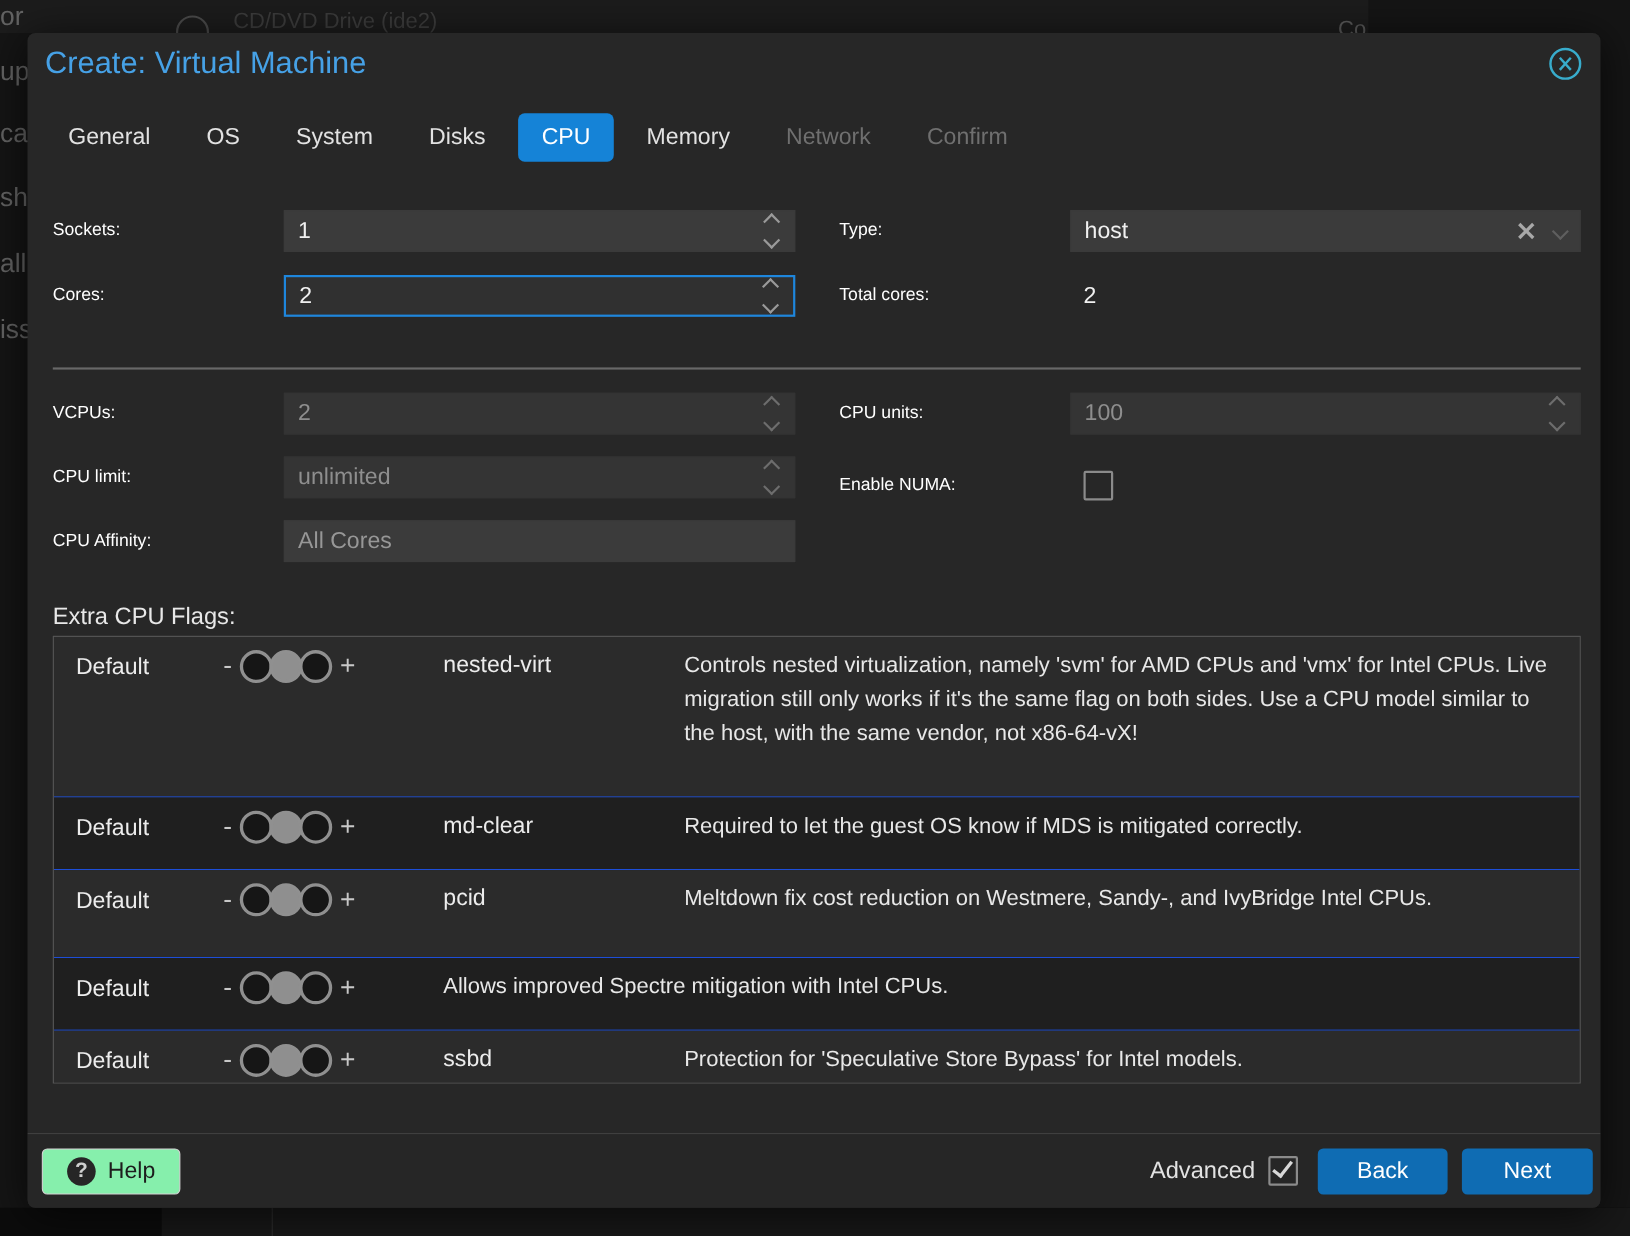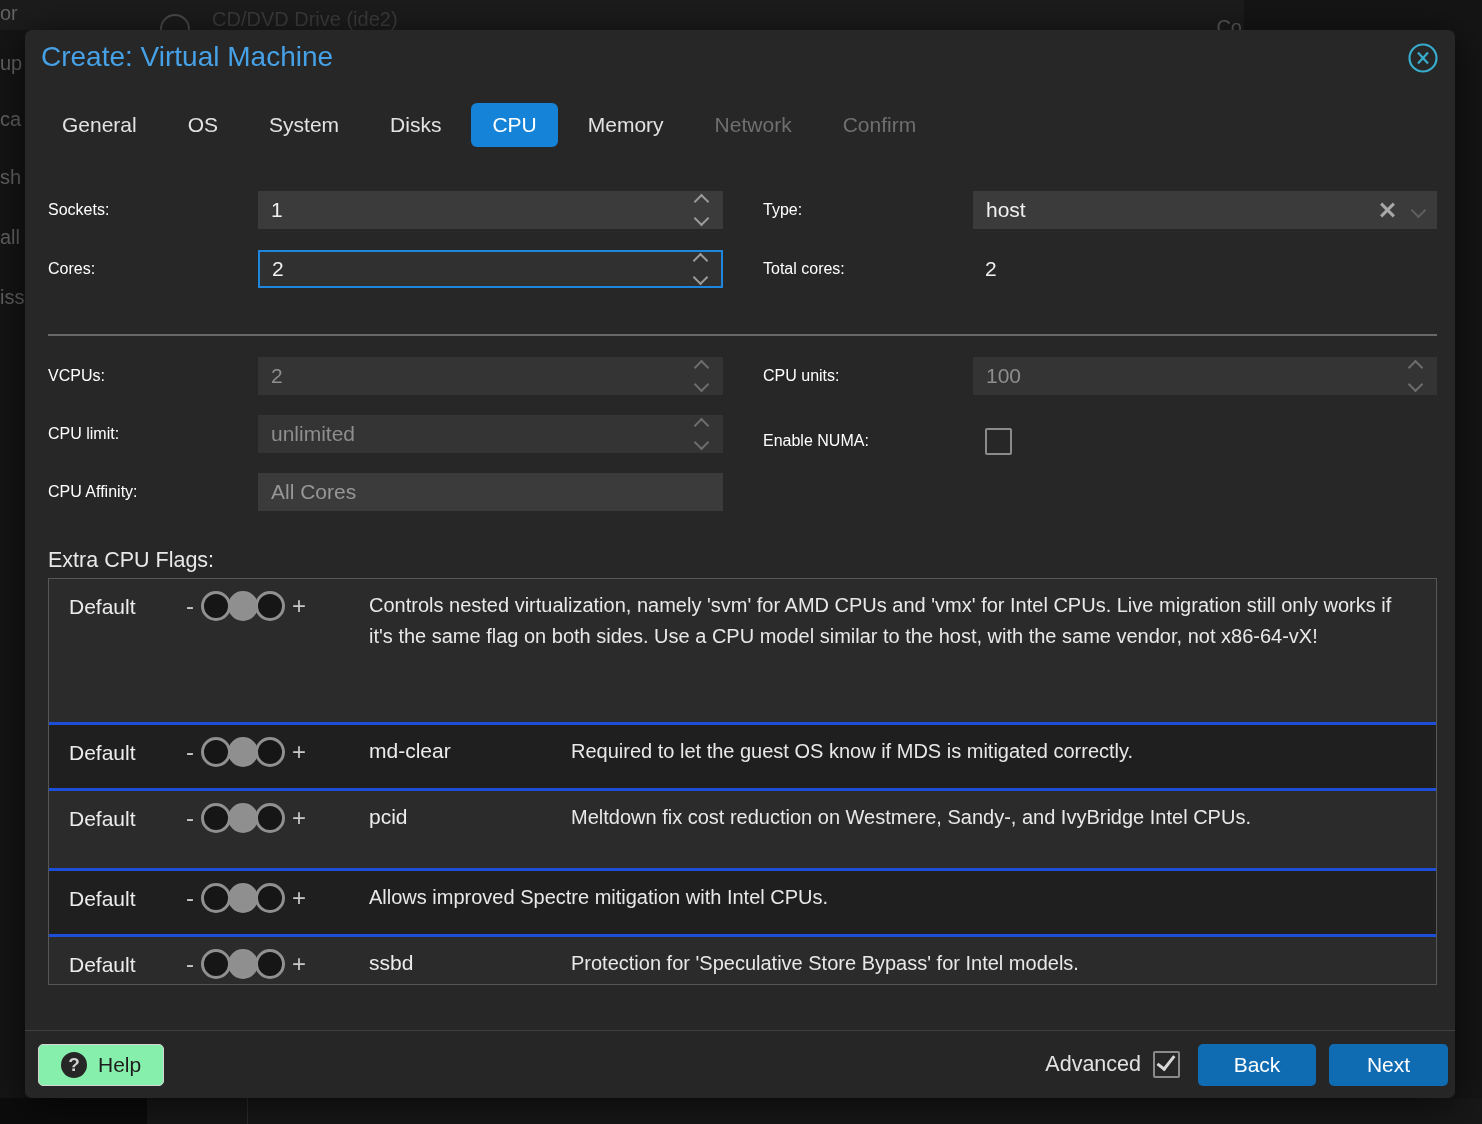--- a/index.html
+++ b/index.html
@@ -2,21 +2,21 @@
 <html><head>
 <meta charset="utf-8">
 <style>
   html,body{margin:0;padding:0;background:#151515;width:1482px;height:1124px;overflow:hidden;position:relative;
     font-family:"Liberation Sans","DejaVu Sans",sans-serif;-webkit-font-smoothing:antialiased;}
   
   .top-strip{position:absolute;left:0;top:0;width:1244px;height:30px;background:#1c1c1c;overflow:hidden;}
   .bg-circle{position:absolute;left:160px;top:14px;width:26px;height:26px;border:2px solid #4a4a4a;border-radius:50%;}
   .bg-row-text{position:absolute;left:212px;top:8px;color:#3c3c3c;font-size:20px;white-space:nowrap;}
   .top-right-frag{position:absolute;right:2px;top:16px;color:#5a5a5a;font-size:20px;}
-  .frag{position:absolute;left:0;color:#646464;font-size:20px;}
+  .frag{position:absolute;left:0;color:#646464;font-size:24px;}
   .bottom-strip{position:absolute;left:0;top:1098px;width:1482px;height:26px;background:#0c0c0c;}
   .bs-light{position:absolute;left:147px;top:0;width:1335px;height:26px;background:#181818;}
   .bs-line{position:absolute;left:247px;top:0;width:1px;height:26px;background:#2e2e2e;}
   
   .dialog{position:absolute;left:25px;top:30px;width:1430px;height:1068px;background:#272727;border-radius:7px;
     box-shadow:0 6px 40px rgba(0,0,0,.65);overflow:hidden;}
   .dlg-title{position:absolute;left:16px;top:11px;font-size:28px;color:#46a1e6;}
   .close-btn{position:absolute;right:15px;top:11px;width:34px;height:34px;background:none;border:none;padding:0;cursor:pointer;}
   
   .tabs{position:absolute;left:16px;top:72px;height:46px;display:flex;align-items:center;}
@@ -45,21 +45,21 @@
   .xicon::before,.xicon::after{content:"";position:absolute;left:9px;top:1px;width:3px;height:18px;background:#a8a8a8;}
   .xicon::before{transform:rotate(45deg);}
   .xicon::after{transform:rotate(-45deg);}
   .chev.dim{border-color:#5f5f5f;}
   .divider{position:absolute;left:23px;top:304px;width:1389px;height:2px;background:#686868;}
   .cb{width:23px;height:23px;border:2px solid #8b8b8b;border-radius:2px;display:inline-block;position:relative;background:transparent;box-sizing:content-box;}
   .cb.checked::after{content:"";position:absolute;left:6px;top:-1px;width:7px;height:15px;border-right:3px solid #d8d8d8;border-bottom:3px solid #d8d8d8;transform:rotate(38deg);}
   
   .flags-label{position:absolute;left:23px;top:518px;font-size:21.5px;color:#e8e8e8;}
   .ftable{position:absolute;left:23px;top:548px;width:1389px;height:407px;border:1px solid #575757;box-sizing:border-box;overflow:hidden;background:#2b2b2b;}
-  .trow{display:flex;border-bottom:3px solid #1d4ed8;box-sizing:border-box;overflow:hidden;}
+  .trow{display:flex;border-bottom:1px solid #1d4ed8;box-sizing:border-box;overflow:hidden;gap:17px;}
   .trow.odd{background:#2b2b2b;}
   .trow.even{background:#1f1f1f;}
   .h1{height:146px;} .h2{height:66px;} .h3{height:80px;} .h4{height:66px;} .h5{height:72px;}
   .c-def{flex:0 0 137px;padding:16px 0 0 20px;font-size:21px;color:#ececec;box-sizing:border-box;}
   .c-tog{flex:0 0 183px;padding-top:12px;box-sizing:border-box;}
   .c-flag{flex:0 0 202px;padding-top:14px;font-size:21px;color:#ececec;box-sizing:border-box;}
   .c-desc{flex:1;padding:11px 24px 0 0;font-size:20px;color:#e8e8e8;line-height:31px;box-sizing:border-box;}
   .tristate{display:flex;align-items:center;}
   .ts-minus,.ts-plus{color:#c8c8c8;font-size:24px;line-height:24px;}
   .ts-minus{margin-right:7px;}
@@ -213,20 +213,21 @@
       <div class="c-def">Default</div>
       <div class="c-tog">
         <div class="tristate">
           <span class="ts-minus">-</span>
           <span class="dot"></span>
             <span class="dot mid"></span>
             <span class="dot"></span>
           <span class="ts-plus">+</span>
         </div>
       </div>
+      <div class="c-flag">nested-virt</div>
       <div class="c-desc">Controls nested virtualization, namely 'svm' for AMD CPUs and 'vmx' for Intel CPUs. Live migration still only works if it's the same flag on both sides. Use a CPU model similar to the host, with the same vendor, not x86-64-vX!</div>
     </div>
 
     <div class="trow even h2">
       <div class="c-def">Default</div>
       <div class="c-tog">
         <div class="tristate">
           <span class="ts-minus">-</span>
           <span class="dot"></span>
             <span class="dot mid"></span>

